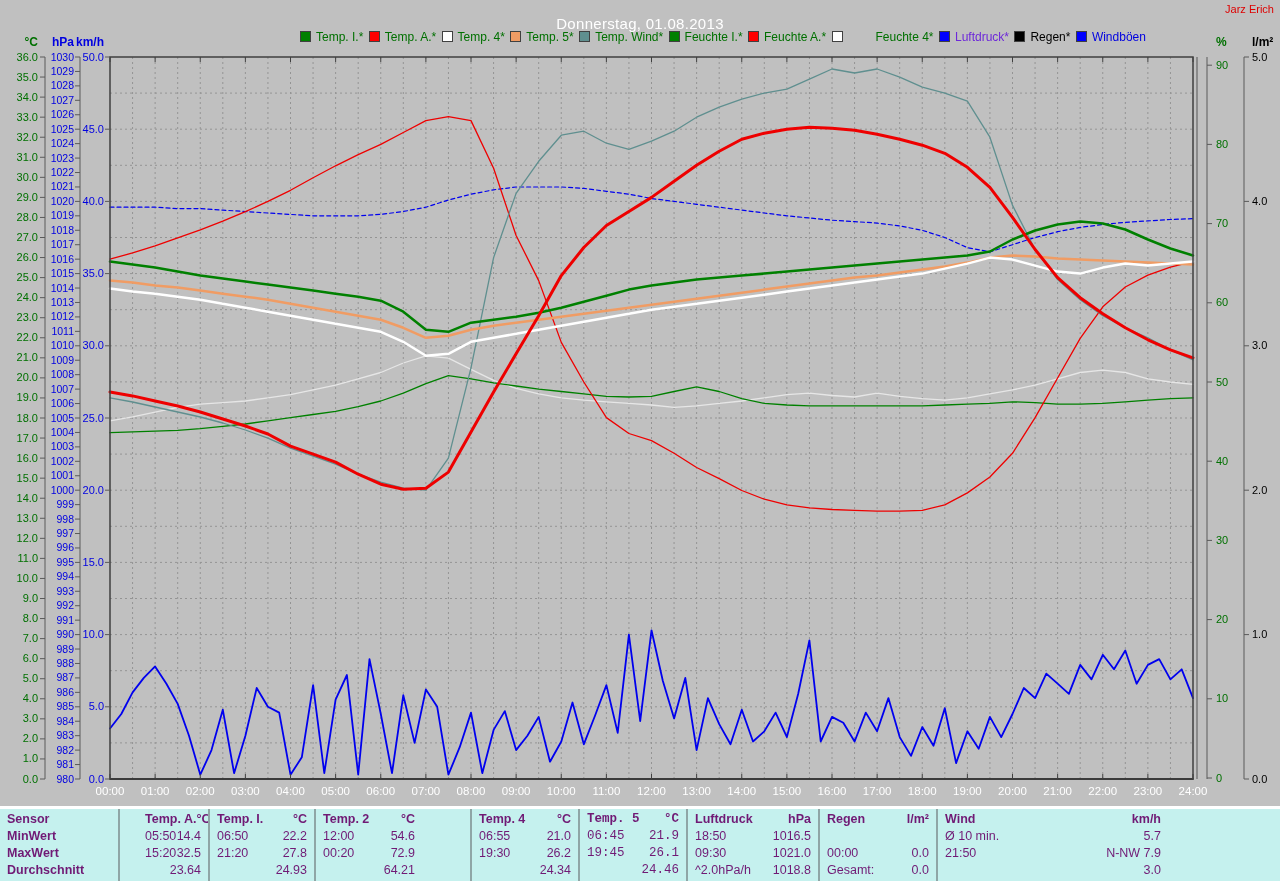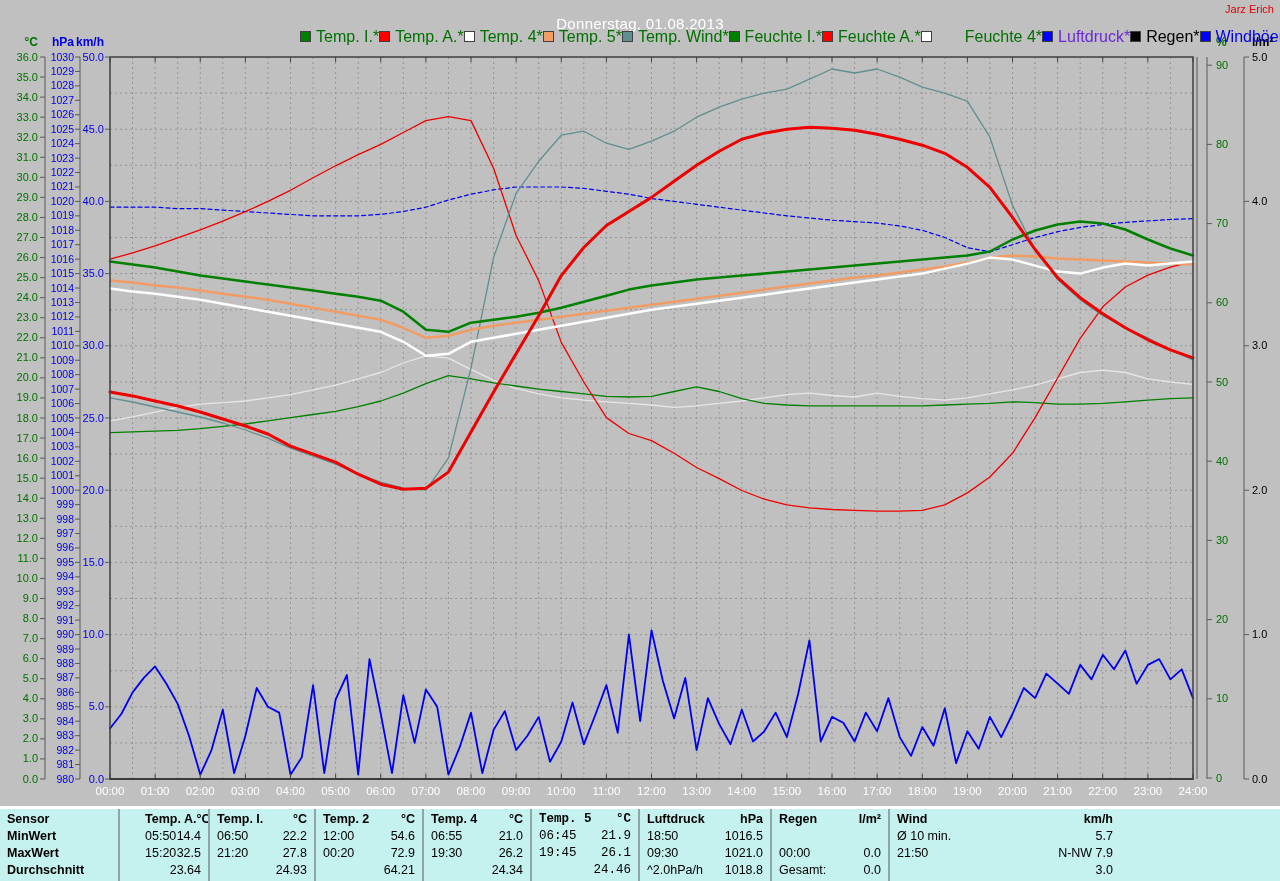--- a/index.html
+++ b/index.html
@@ -3,26 +3,26 @@
 <meta charset="utf-8">
 <style>
   html,body{margin:0;padding:0;background:#c0c0c0;}
   .screen{position:relative;width:1280px;height:881px;background:#c0c0c0;overflow:hidden;
           font-family:"Liberation Sans",sans-serif;}
   .titlebar{position:absolute;top:3px;left:0;width:100%;text-align:center;color:#ffffff;
             font-size:15px;letter-spacing:.3px;margin-top:12px;}
   .watermark{position:absolute;top:3px;right:6px;color:#dd0000;font-size:11px;}
   .legend{position:absolute;top:28px;left:300px;right:134px;height:17px;display:flex;
           justify-content:space-between;align-items:center;}
-  .legend-item{display:flex;align-items:center;gap:5px;font-size:16px;white-space:nowrap;cursor:default;}
+  .legend-item{display:flex;align-items:center;gap:5px;font-size:12px;white-space:nowrap;cursor:default;}
   .legend-swatch{width:9px;height:9px;border:1px solid #404040;display:inline-block;}
   svg text{font-family:"Liberation Sans",sans-serif;}
   .sumtable{position:absolute;left:0;top:806px;width:1280px;height:75px;box-sizing:border-box;
             background:#c5f1ee;border-top:3px solid #ffffff;display:flex;
-            font-size:12.5px;color:#000000;text-align:center;}
+            font-size:12.5px;color:#701a75;text-align:center;}
   .tcol{box-sizing:border-box;padding:2px 7px 0 7px;overflow:hidden;}
   .tcol.sep{border-left:2px solid #8fa6a6;}
   .trow{display:flex;height:17px;line-height:17px;white-space:nowrap;}
   .trow .v{margin-left:auto;}
   .bold{font-weight:bold;}
   .tfiller{flex:1;}
 </style>
 </head>
 <body>
 
@@ -540,21 +540,21 @@
         </div>
         <div class="trow">
           <span>00:20</span>
           <span class="v">72.9</span>
         </div>
         <div class="trow">
           <span></span>
           <span class="v">64.21</span>
         </div>
       </div>
-      <div class="tcol sep" style="width: 108px;">
+      <div class="tcol sep" style="width: 108px; margin-left: 48px;">
         <div class="trow bold">
           <span>Temp. 4</span>
           <span class="v">°C</span>
         </div>
         <div class="trow">
           <span>06:55</span>
           <span class="v">21.0</span>
         </div>
         <div class="trow">
           <span>19:30</span>

